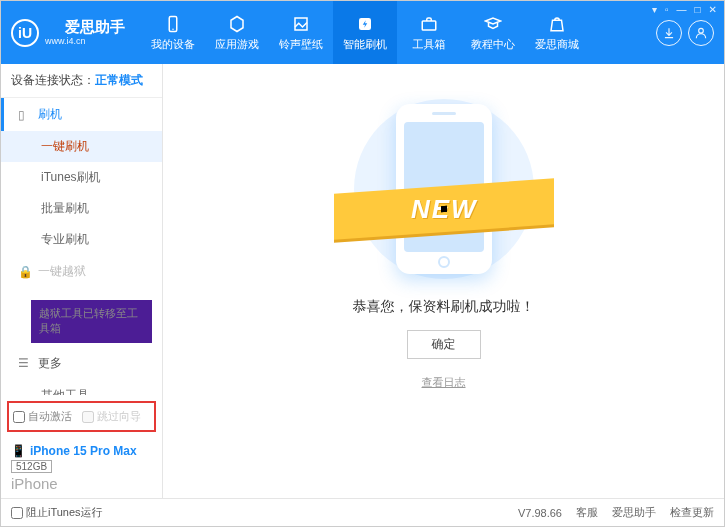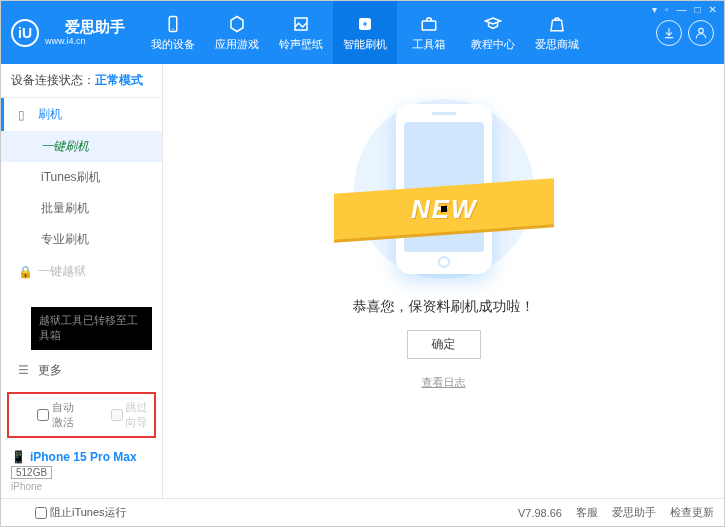--- a/index.html
+++ b/index.html
@@ -25,31 +25,31 @@
 
 .body { flex: 1; display: flex; overflow: hidden; }
 .sidebar { width: 162px; border-right: 1px solid #e5e5e5; display: flex; flex-direction: column; font-size: 12px; }
 .status-bar { padding: 8px 10px; color: #444; border-bottom: 1px solid #eee; }
 .status-bar .mode { color: #1b8bf8; font-weight: bold; }
 .menu { flex: 1; overflow: auto; }
 .menu-group { padding: 8px 14px; color: #555; display: flex; align-items: center; gap: 6px; font-size: 12px; border-left: 3px solid transparent;}
 .menu-group.active-group { border-left: 3px solid #1b8bf8; color: #1b8bf8; }
 .menu-group .gicon { width: 14px; display: inline-block; color: #888; }
 .menu-item { padding: 7px 10px 7px 40px; color: #666; cursor: pointer; }
-.menu-item.active { background: #eaf3ff; color: #15803d; font-style: italic; }
-.menu-note { margin: 19px 10px 4px 30px; padding: 6px 8px; background: #000000; color: #888; font-size: 11px; line-height: 1.4; }
+.menu-item.active { background: #eaf3ff; color: #c2410c; }
+.menu-note { margin: 12px 10px 4px 30px; padding: 6px 8px; background: #4c1d95; color: #888; font-size: 11px; line-height: 1.4; }
 .menu-group.locked { color: #bbb; }
 .red-box { border: 2px solid #e53935; margin: 6px 6px; padding: 6px 4px; display: flex; gap: 10px; align-items: center; }
-.chk { display: flex; align-items: center; gap: 3px; font-size: 11px; color: #888; margin-left: 24px; }
+.chk { display: flex; align-items: center; gap: 3px; font-size: 11px; color: #888; }
 .chk input { width: 12px; height: 12px; }
 .chk.disabled { color: #ccc; }
 .device-info { padding: 6px 10px; font-size: 11px; }
 .device-name { color: #1b8bf8; font-weight: bold; font-size: 12px; display: flex; align-items: center; gap: 4px;}
 .device-badge { display: inline-block; border: 1px solid #aaa; padding: 0 4px; font-size: 10px; color: #666; margin-top: 2px; }
-.device-type { color: #aaa; font-size: 10px; margin-top: 2px; }
+.device-type { color: #aaa; font-size: 15px; margin-top: 2px; }
 
 
 .main { flex: 1; display: flex; flex-direction: column; align-items: center; justify-content: flex-start; padding-top: 30px; position: relative; }
 .illus { width: 220px; height: 190px; position: relative; margin-bottom: 14px; }
 .success-text { font-size: 14px; color: #333; margin-bottom: 14px; }
 .ok-btn { padding: 5px 24px; border: 1px solid #ccc; background: #fff; font-size: 12px; cursor: pointer; color: #444; }
 .log-link { margin-top: 16px; font-size: 11px; color: #999; cursor: pointer; text-decoration: underline; }
 
 
 .footer { height: 28px; border-top: 1px solid #e5e5e5; display: flex; align-items: center; padding: 0 10px; font-size: 11px; color: #666; gap: 14px; }

